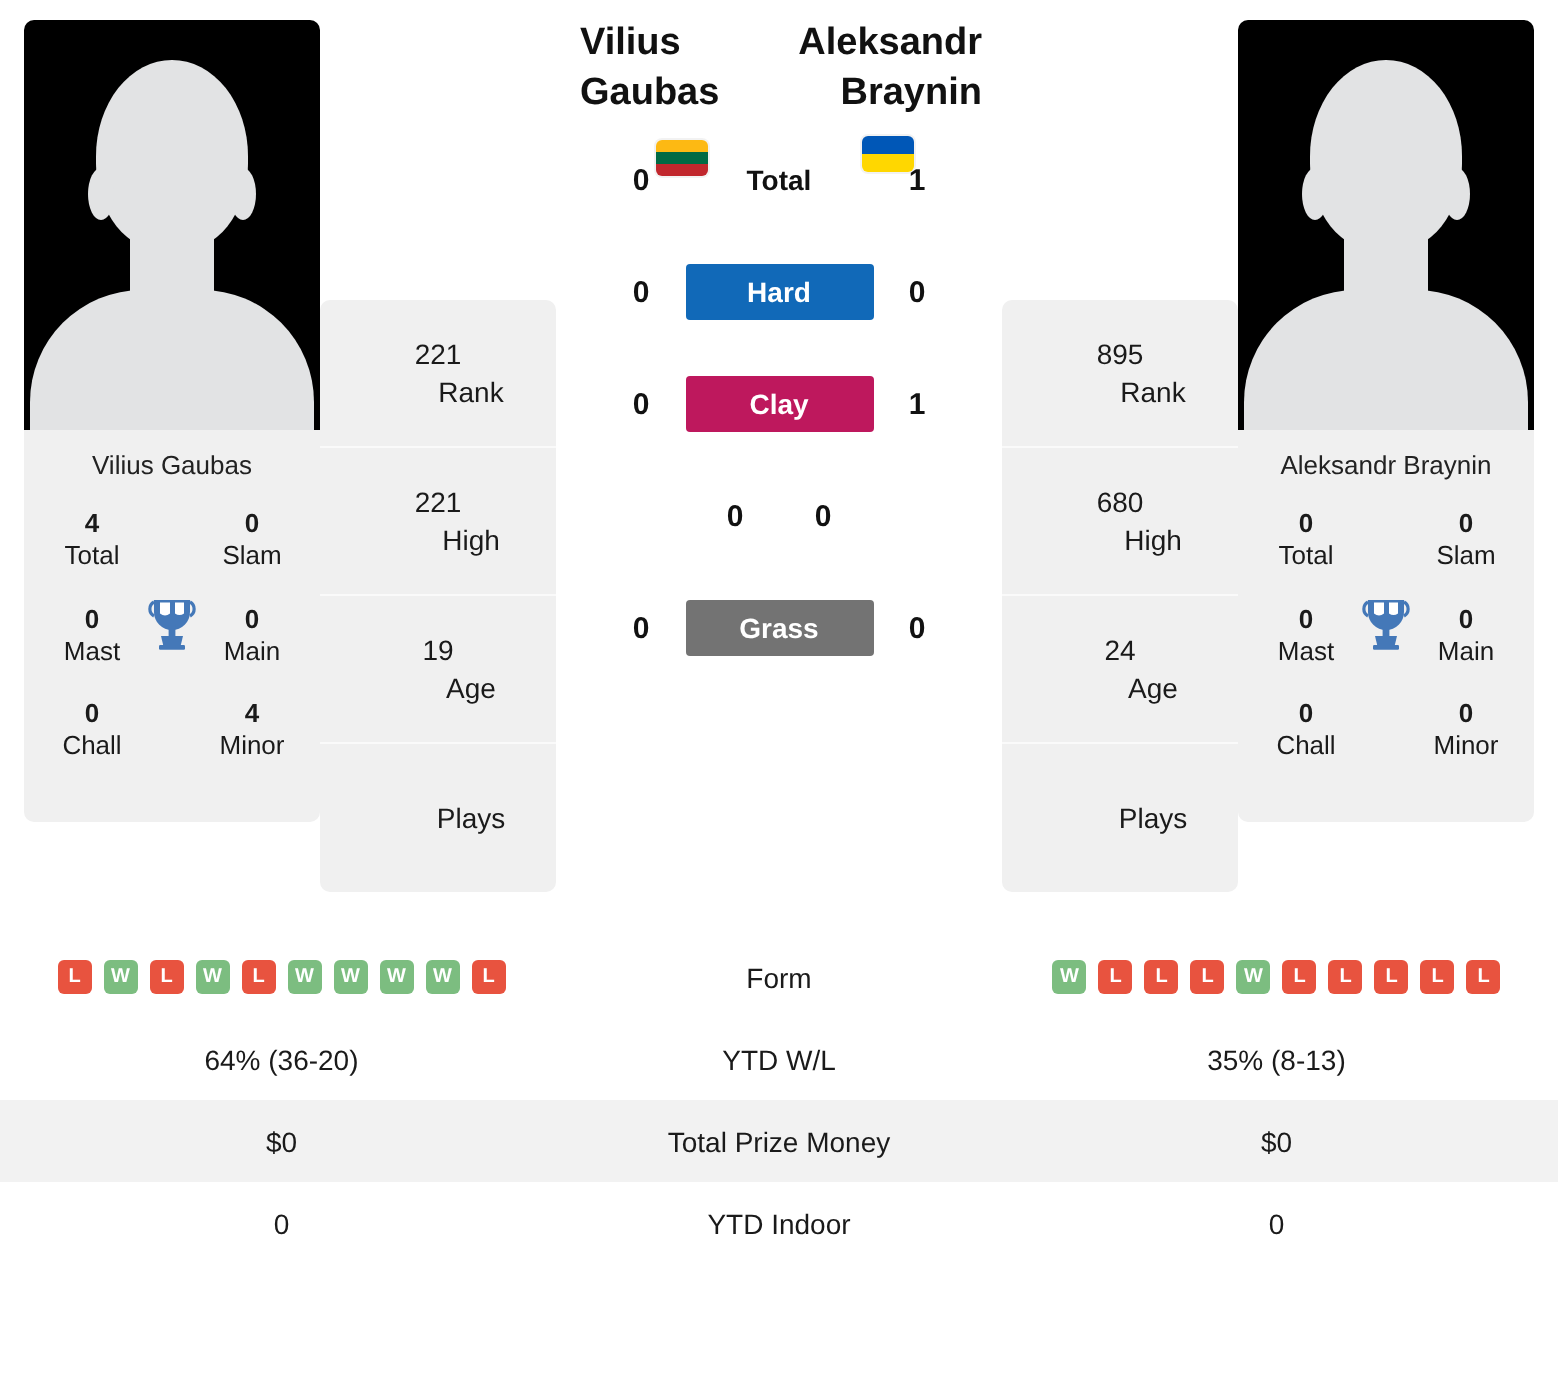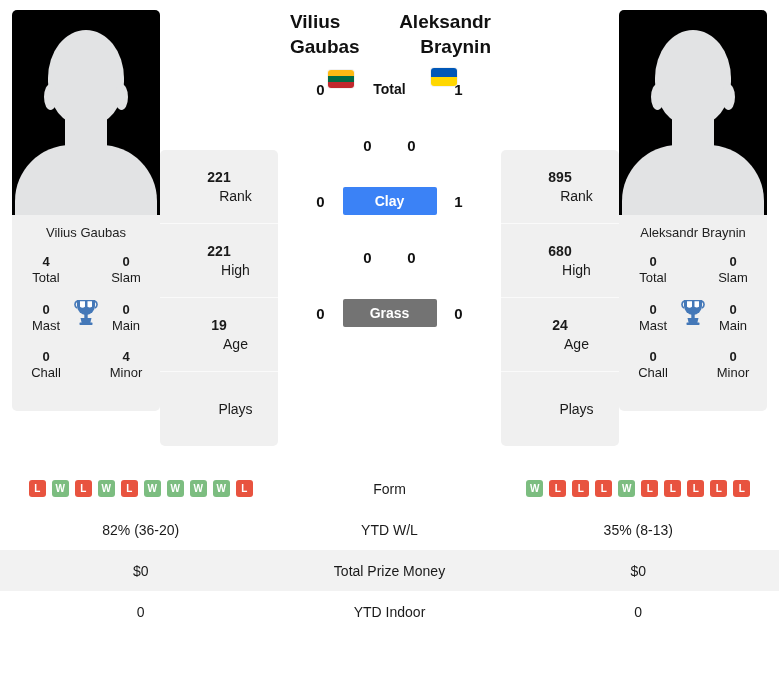--- a/index.html
+++ b/index.html
@@ -133,21 +133,21 @@
     box-sizing: border-box;
     display: flex;
     flex-direction: column;
     align-items: center;
     justify-content: center;
     border-bottom: 1px solid #fafafa;
   }
   .stat-block:last-child { border-bottom: none; }
   .stat-val {
     font-size: 14px;
-    font-weight: bold;
+    font-weight: normal;
     line-height: 1.3;
     text-align: right;
   }
   .stat-lab {
     font-size: 14px;
     line-height: 1.3;
     margin-left: 33px;
   }
 
   
@@ -356,25 +356,26 @@
     </div>
 
     <div class="h2h">
       <div class="h2h-row">
         <div class="h2h-score">0</div>
         <div class="h2h-label plain">Total</div>
         <div class="h2h-score">1</div>
       </div>
       <div class="h2h-row">
         <div class="h2h-score">0</div>
+        <div class="h2h-label" style="background:#1169b8">Hard</div>
         <div class="h2h-score">0</div>
       </div>
       <div class="h2h-row">
         <div class="h2h-score">0</div>
-        <div class="h2h-label" style="background:#3b82f6">Clay</div>
+        <div class="h2h-label" style="background:#be185d">Clay</div>
         <div class="h2h-score">1</div>
       </div>
       <div class="h2h-row">
         <div class="h2h-score">0</div>
         <div class="h2h-score">0</div>
       </div>
       <div class="h2h-row">
         <div class="h2h-score">0</div>
         <div class="h2h-label" style="background:#737373">Grass</div>
         <div class="h2h-score">0</div>
@@ -487,21 +488,21 @@
             <div class="form-badge" style="background: rgb(124, 189, 128);">W</div>
             <div class="form-badge" style="background: rgb(232, 83, 63);">L</div>
             <div class="form-badge" style="background: rgb(232, 83, 63);">L</div>
             <div class="form-badge" style="background: rgb(232, 83, 63);">L</div>
             <div class="form-badge" style="background: rgb(232, 83, 63);">L</div>
             <div class="form-badge" style="background: rgb(232, 83, 63);">L</div>
           </div>
       </td>
     </tr>
     <tr>
-      <td>82% (36-20)</td>
+      <td>64% (36-20)</td>
       <td class="mid">YTD W/L</td>
       <td>35% (8-13)</td>
     </tr>
     <tr class="shade">
       <td>$0</td>
       <td class="mid">Total Prize Money</td>
       <td>$0</td>
     </tr>
     <tr>
       <td>0</td>

